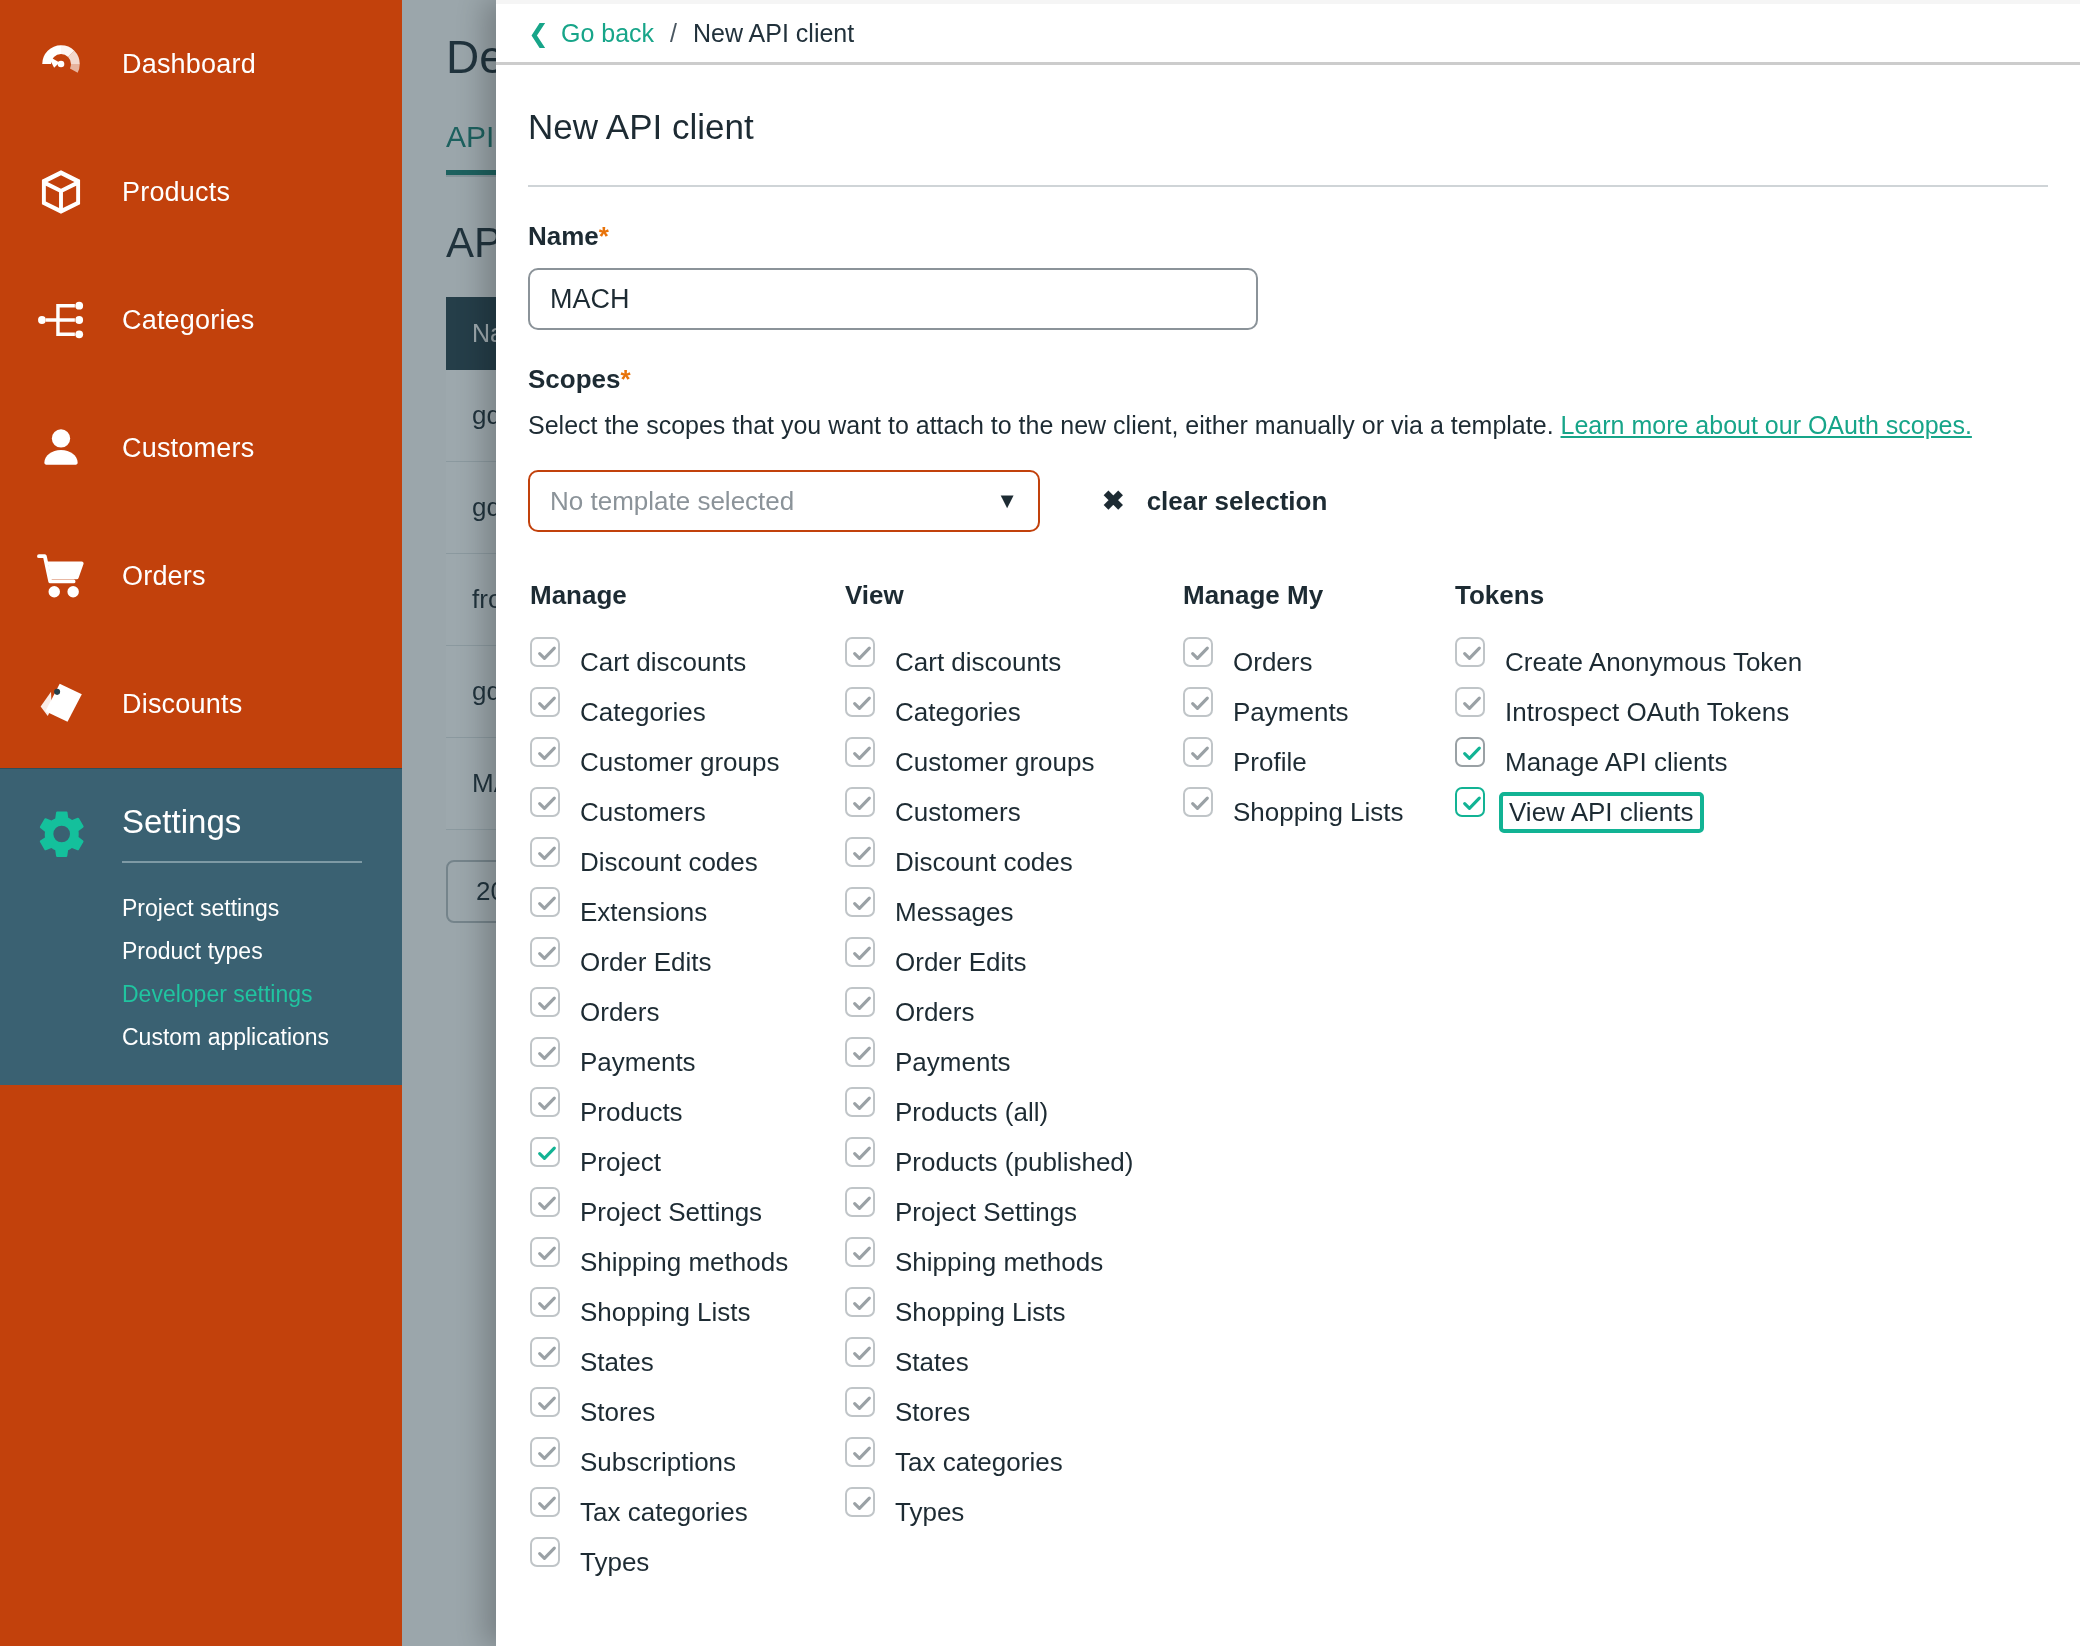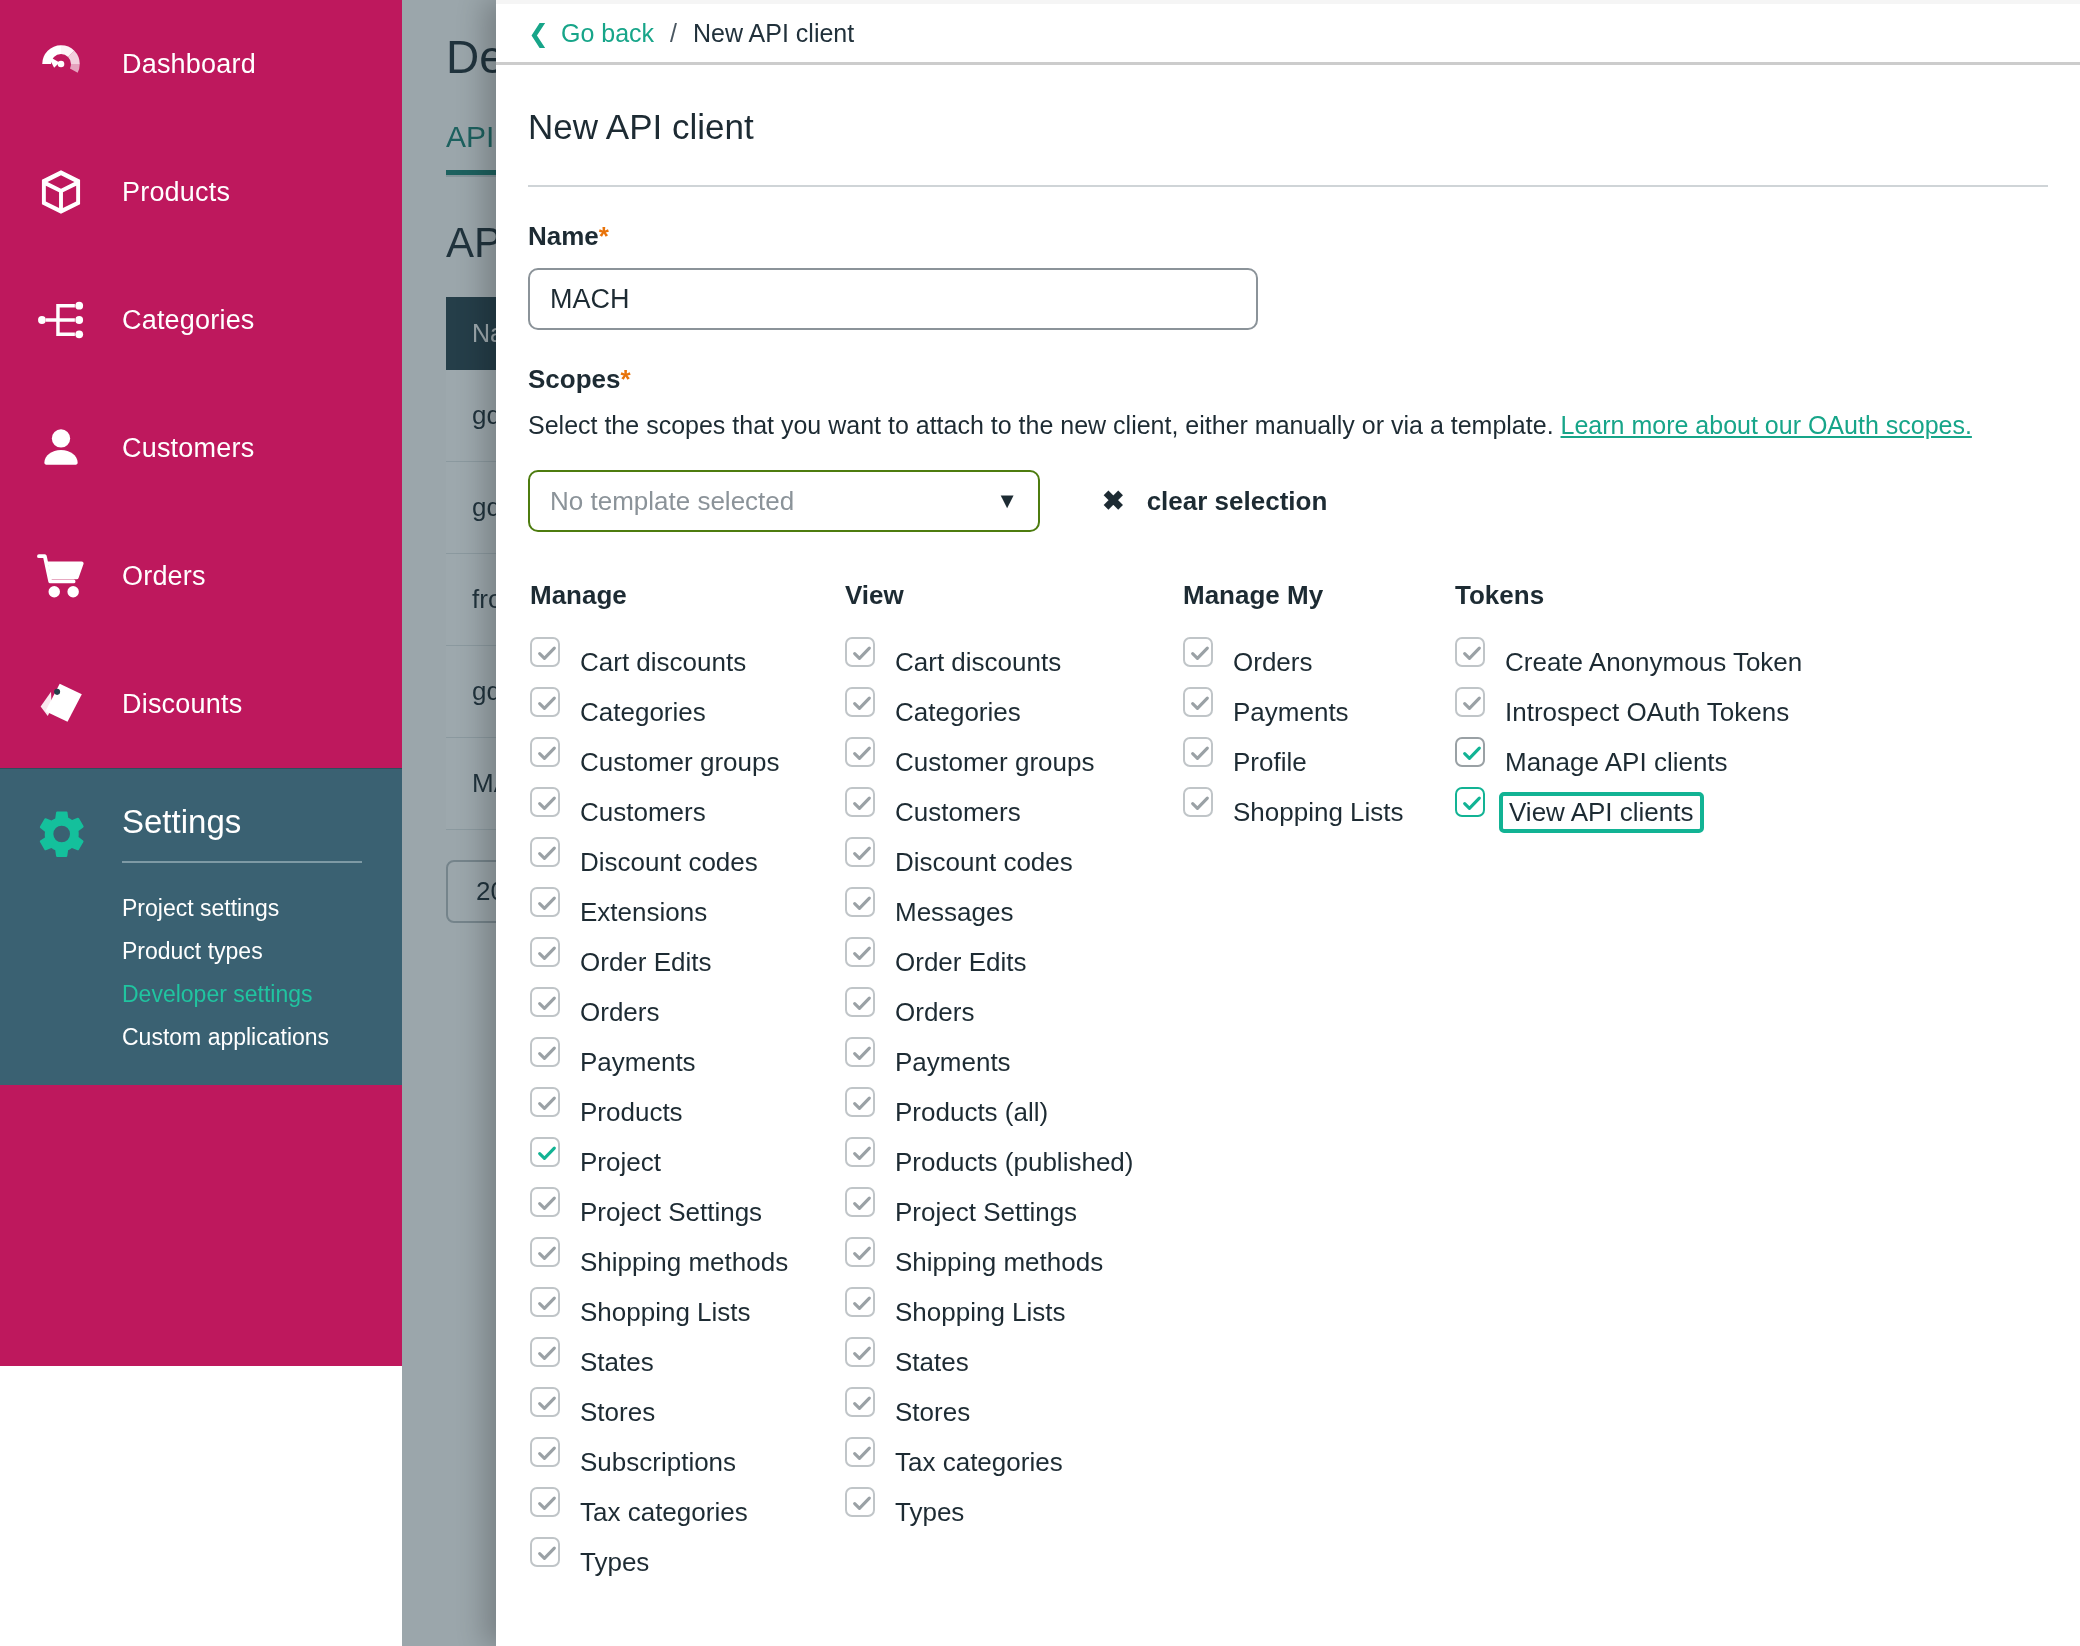--- a/index.html
+++ b/index.html
@@ -5,22 +5,22 @@
   * { box-sizing: border-box; margin: 0; padding: 0; }
   html, body {
     width: 2080px; height: 1646px;
     font-family: "Liberation Sans", sans-serif;
     overflow: hidden; background: #fff;
   }
   #root { position: relative; width: 2080px; height: 1646px; }
 
   
   .sidebar {
-    position: absolute; left: 0; top: 0; width: 402px; height: 1366px;
-    background: #be185d; color: #fff; z-index: 5;
+    position: absolute; left: 0; top: 0; width: 402px; height: 1646px;
+    background: #c2410c; color: #fff; z-index: 5;
   }
   .nav-item {
     display: flex; align-items: center; height: 128px;
     padding-left: 30px; cursor: pointer;
   }
   .nav-item .ico {
     width: 62px; height: 62px; flex: 0 0 62px;
     display: flex; align-items: center; justify-content: center;
   }
   .nav-item .ico svg { display: block; }
@@ -99,21 +99,21 @@
     margin-top: 16px; width: 730px; height: 62px;
     border: 2px solid #8b9399; border-radius: 10px;
     font-size: 27px; color: #1d2b33; padding: 0 20px;
     font-family: "Liberation Sans", sans-serif; background: #fff;
   }
   .help-line { font-size: 25px; color: #1d2b33; margin-top: 16px; }
   .link-ul { color: #17a589; text-decoration: underline; cursor: pointer; margin-top: 21px; }
 
   .tmpl-row { display: flex; align-items: center; margin-top: 30px; }
   .select-box {
-    width: 512px; height: 62px; border: 2px solid #4d7c0f; border-radius: 10px;
+    width: 512px; height: 62px; border: 2px solid #c2410c; border-radius: 10px;
     display: flex; align-items: center; justify-content: space-between;
     padding: 0 20px; cursor: pointer; background: #fff;
   }
   .select-ph { font-size: 26px; color: #8b9399; }
   .caret { font-size: 22px; color: #1d2b33; line-height: 1; }
   .clear-sel { display: flex; align-items: center; margin-left: 62px; cursor: pointer; }
   .clear-x { font-size: 27px; font-weight: 700; color: #1d2b33; line-height: 1; }
   .clear-txt { font-size: 26px; color: #1d2b33; margin-left: 22px; font-weight: bold; }
 
   

